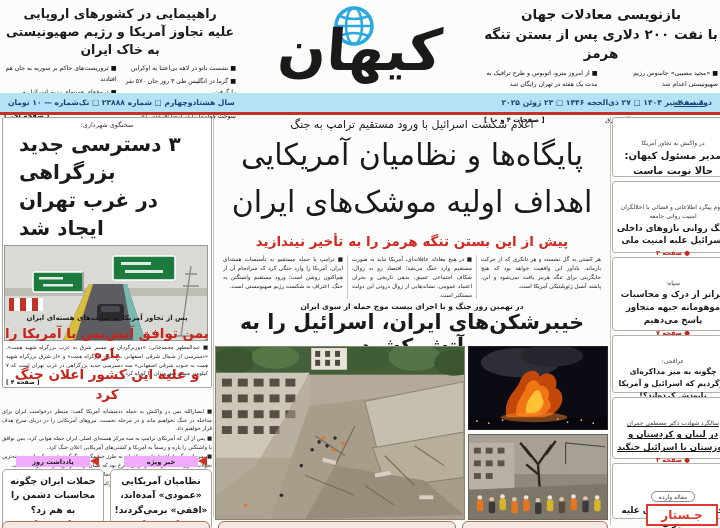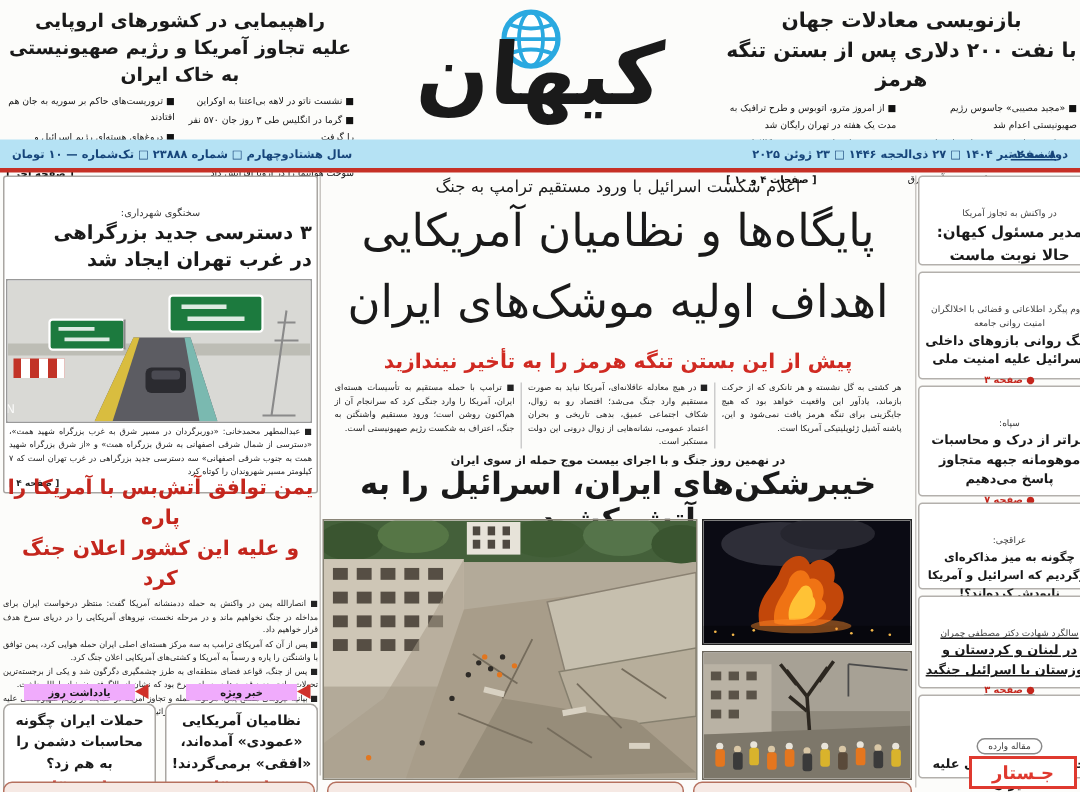--- a/index.html
+++ b/index.html
@@ -31,23 +31,23 @@
   
   .rbox{left:612px;width:122px;border:1px solid #b3b0ac;border-radius:3px;background:#fff;
         padding:20px 2px;text-align:center;}
   .rbox .k{font-size:6px;color:#3a3a3a;line-height:1.55;}
   .rbox .t{font-size:8.6px;font-weight:bold;line-height:1.5;margin-top:1px;}
   .rbox .t.big{font-size:10px;}
   .rbox .p{font-size:6.5px;font-weight:bold;color:#c4261d;margin-top:2px;}
   .pill{display:inline-block;border:1px solid #8a8a8a;border-radius:8px;padding:0 7px;}
   
   .muni{left:2px;top:117px;width:210px;border:1px solid #a9a6a2;border-radius:2px;
-        background:#fff;padding:20px 3px 2px;}
+        background:#fff;padding:3px 3px 2px;}
   .muni .k{font-size:6.5px;text-align:center;color:#333;}
-  .muni .h{font-size:13px;font-weight:bold;text-align:right;line-height:1.4;margin:1px 0 3px;}
+  .muni .h{font-size:20px;font-weight:bold;text-align:left;line-height:1.4;margin:1px 13px 3px;}
   .muni .cap{font-size:5.4px;line-height:1.62;color:#222;text-align:justify;margin-top:2px;}
   .muni .pg{font-size:6px;font-weight:bold;text-align:left;}
   .yemen{left:2px;top:314px;width:210px;}
   .yemen .k{font-size:7px;font-weight:bold;text-align:center;}
   .yemen .h{font-size:13.5px;font-weight:bold;color:#c4261d;text-align:center;line-height:1.5;margin:1px 0 3px;}
   .yemen .b{font-size:5.4px;line-height:1.6;color:#222;text-align:justify;margin-bottom:1px;}
   .yemen .pg{font-size:6.3px;font-weight:bold;text-align:left;}
   .tagboxes{left:2px;top:456px;width:210px;display:flex;gap:6px;}
   .tagbox{flex:1;}
   .ribbon{position:relative;width:72%;margin:0 auto 2px;background:#f0abfc;height:11px;
@@ -376,20 +376,21 @@
         <rect x="96" y="60" width="19" height="6" rx="2" fill="#4a4a52"></rect>
         <path d="M176,90 L186,20 M170,90 L192,90 M178,40 L194,40 M180,28 L192,28" stroke="#8a8a8a" stroke-width="1.4" fill="none"></path>
         <text x="5" y="88" font-size="8" fill="#ffffff" opacity="0.85" font-family="DejaVu Sans, sans-serif">TEHRAN</text>
       </svg>
     </div>
     <div class="cap">■ عبدالمطهر محمدخانی: «دوربرگردان در مسیر شرق به غرب بزرگراه شهید همت»، «دسترسی از شمال شرقی اصفهانی به شرق بزرگراه همت» و «از شرق بزرگراه شهید همت به جنوب شرقی اصفهانی» سه دسترسی جدید بزرگراهی در غرب تهران است که ۷ کیلومتر مسیر شهروندان را کوتاه کرد</div>
     <div class="pg">[ صفحه ۴ ]</div>
   </div>
 
   <div class="abs yemen">
+    <div class="k">پس از تجاوز آمریکا به سایت‌های هسته‌ای ایران</div>
     <div class="h">
       <div>یمن توافق آتش‌بس با آمریکا را پاره</div>
       <div>و علیه این کشور اعلان جنگ کرد</div>
     </div>
     <div class="b">■ انصارالله یمن در واکنش به حمله ددمنشانه آمریکا گفت: منتظر درخواست ایران برای مداخله در جنگ نخواهیم ماند و در مرحله نخست، نیروهای آمریکایی را در دریای سرخ هدف قرار خواهیم داد.</div>
     <div class="b">■ پس از آن که آمریکای ترامپ به سه مرکز هسته‌ای اصلی ایران حمله هوایی کرد، یمن توافق با واشنگتن را پاره و رسماً به آمریکا و کشتی‌های آمریکایی اعلان جنگ کرد.</div>
     <div class="b">■ پس از جنگ، قواعد فضای منطقه‌ای به طرز چشمگیری دگرگون شد و یکی از برجسته‌ترین تحولات، بازی جدید قدرت‌ها در دریای سرخ بود که نشان از بالاگرفتن نفوذ انصارالله داشت.</div>
     <div class="b">■ بیانیه نیروهای مسلح یمن: هرگونه حمله و تجاوز آمریکا در حمایت از رژیم صهیونیستی علیه ایران، در چارچوب هدف قرار دادن دشمن اسرائیلی به سلطه بر کل منطقه است.</div>
     <div class="pg">[ صفحه آخر ]</div>
   </div>

